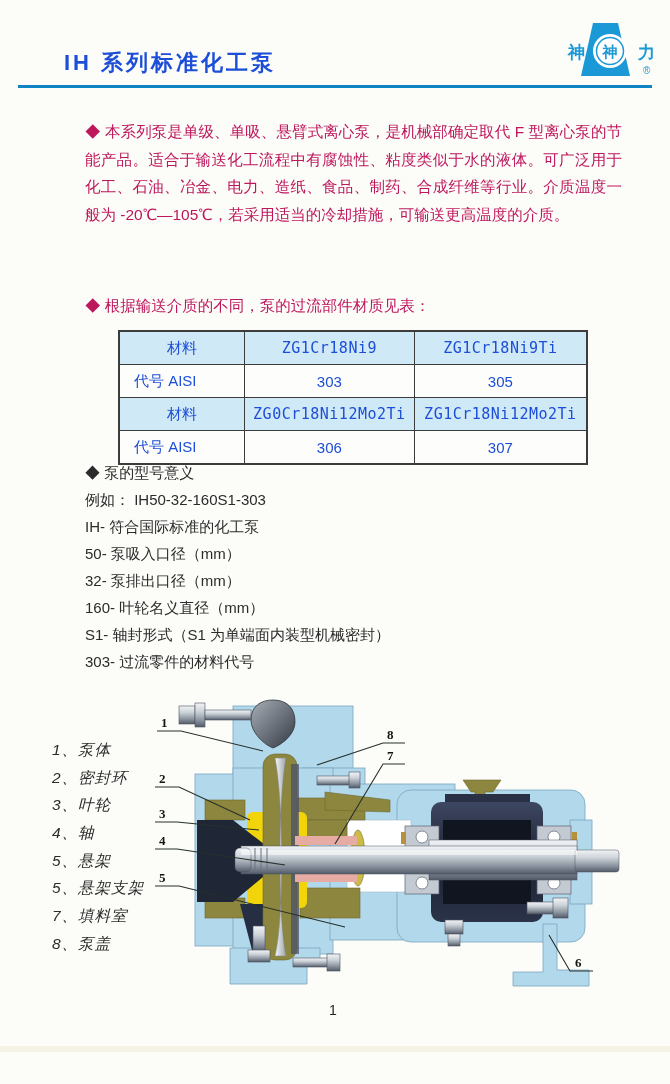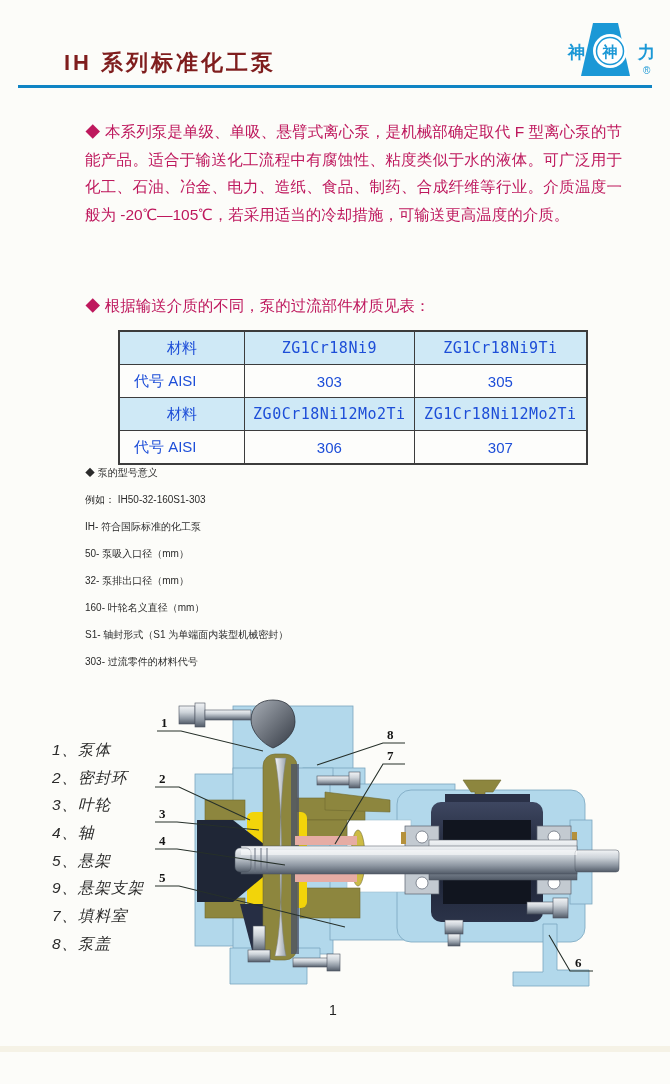--- a/index.html
+++ b/index.html
@@ -5,21 +5,21 @@
   html,body{margin:0;padding:0;background:#e8e8e6;}
   .page{
     position:relative;width:670px;height:1084px;margin:0 auto;
     background:#fcfcf9;overflow:hidden;
     font-family:"Liberation Sans",sans-serif;color:#2d2d2d;
   }
   
   .hdr-title{
     position:absolute;left:64px;top:48px;
     font-size:22px;font-weight:bold;letter-spacing:3px;
-    color:#7f1d1d;
+    color:#1d4ed8;
   }
   .hdr-rule{position:absolute;left:18px;top:85px;width:634px;height:3px;background:#0f84c4;}
   .logo{position:absolute;left:560px;top:18px;width:100px;height:64px;}
   
   .para{
     position:absolute;left:85px;width:537px;
     font-size:15.5px;line-height:27.5px;text-align:justify;color:#be185d;
   }
   .p1{top:118px;}
   .p2{top:244px;}
@@ -34,21 +34,21 @@
     border:1px solid #3c3c3c;height:30px;text-align:center;
     font-size:15px;color:#1d4ed8;
   }
   .mat-table tr.blue td{background:#cfe9f6;}
   .mat-table td.c0{width:127px;}
   .mat-table td.c1{width:170px;}
   .mat-table td.c2{width:173px;}
   .mat-table td.left{text-align:left;padding-left:14px;}
   .mat-table td.code{font-family:"DejaVu Sans Mono",monospace;font-size:15px;letter-spacing:.5px;}
   
-  .model{position:absolute;left:85px;top:459px;font-size:10px;line-height:27px;color:#2b2b2b;}
+  .model{position:absolute;left:85px;top:459px;font-size:15px;line-height:27px;color:#2b2b2b;}
   .model div{height:27px;}
   
   .parts{position:absolute;left:52px;top:736px;font-size:15.5px;line-height:27.7px;color:#2b2b2b;font-style:italic;}
   .parts div{height:27.7px;letter-spacing:1px;}
   
   .diagram{position:absolute;left:145px;top:672px;width:520px;height:330px;}
   .pagenum{position:absolute;left:318px;top:1002px;width:30px;text-align:center;font-size:14px;color:#222;}
   .scanband{position:absolute;left:0;top:1046px;width:670px;height:6px;background:#f1eddc;opacity:.65;}
   .callout{font-family:"Liberation Serif",serif;font-weight:bold;font-size:13px;fill:#141414;}
 </style>
@@ -107,21 +107,21 @@
     <div>S1- 轴封形式（S1 为单端面内装型机械密封）</div>
     <div>303- 过流零件的材料代号</div>
   </div>
 
   <div class="parts">
     <div>1、泵体</div>
     <div>2、密封环</div>
     <div>3、叶轮</div>
     <div>4、轴</div>
     <div>5、悬架</div>
-    <div>9、悬架支架</div>
+    <div>5、悬架支架</div>
     <div>7、填料室</div>
     <div>8、泵盖</div>
   </div>
 
   <svg class="diagram" viewBox="0 0 520 330">
     <defs>
       <linearGradient id="gShaft" x1="0" y1="0" x2="0" y2="1">
         <stop offset="0" stop-color="#f2f4f6"></stop>
           <stop offset=".35" stop-color="#cdd3d9"></stop>
         <stop offset=".7" stop-color="#8e97a2"></stop>

